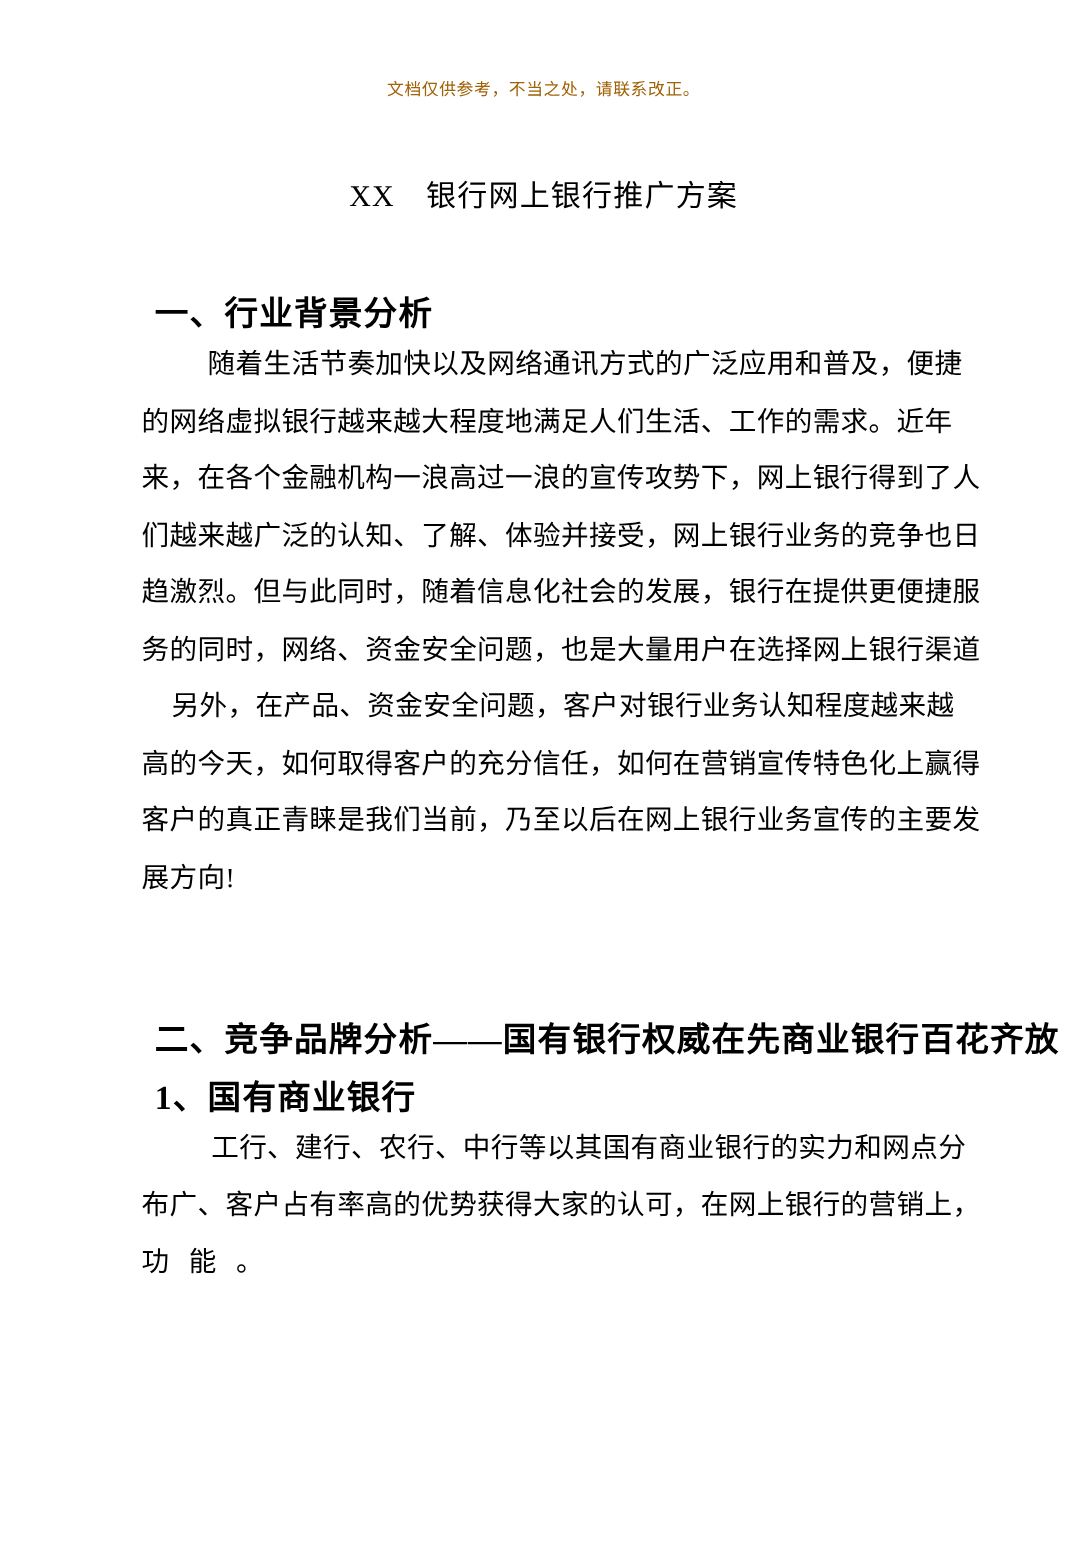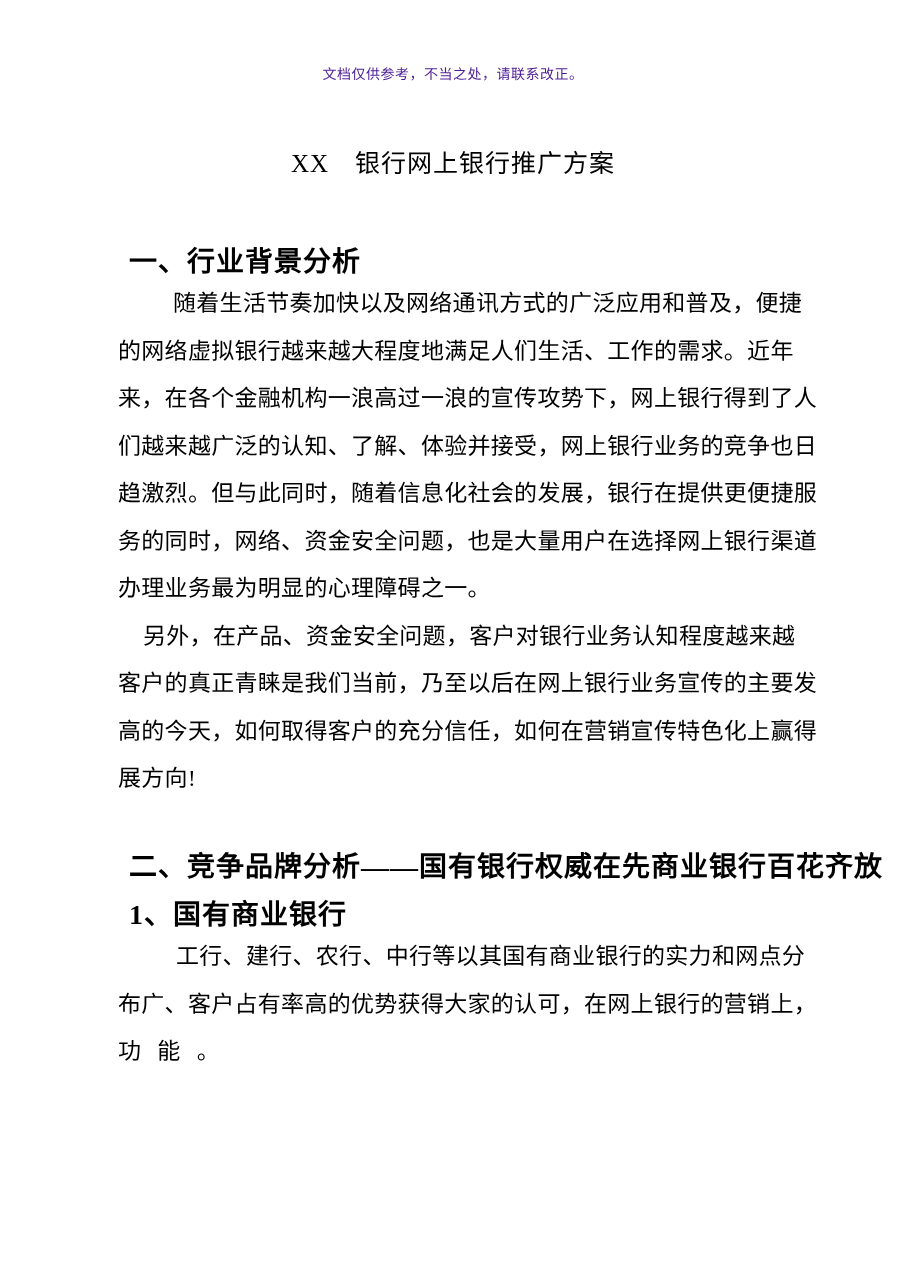--- a/index.html
+++ b/index.html
@@ -17,21 +17,21 @@
     color: #000000;
   }
   .disclaimer {
     position: absolute;
     top: 63px;
     left: 0;
     width: 100%;
     text-align: center;
     font-size: 14px;
     letter-spacing: 0.5px;
-    color: #4c1d95;
+    color: #a16207;
   }
   .doc-title {
     position: absolute;
     top: 143px;
     left: 0;
     width: 100%;
     text-align: center;
     font-size: 25px;
     font-weight: 400;
     letter-spacing: 1px;
@@ -79,24 +79,23 @@
 
   <div class="heading h-sec1">一、行业背景分析</div>
 
   <div class="body-block blk-1">
     <div class="line indent-2">随着生活节奏加快以及网络通讯方式的广泛应用和普及，便捷</div>
     <div class="line">的网络虚拟银行越来越大程度地满足人们生活、工作的需求。近年</div>
     <div class="line">来，在各个金融机构一浪高过一浪的宣传攻势下，网上银行得到了人</div>
     <div class="line">们越来越广泛的认知、了解、体验并接受，网上银行业务的竞争也日</div>
     <div class="line">趋激烈。但与此同时，随着信息化社会的发展，银行在提供更便捷服</div>
     <div class="line">务的同时，网络、资金安全问题，也是大量用户在选择网上银行渠道</div>
-    <div class="line">办理业务最为明显的心理障碍之一。</div>
     <div class="line indent-1">另外，在产品、资金安全问题，客户对银行业务认知程度越来越</div>
+    <div class="line">高的今天，如何取得客户的充分信任，如何在营销宣传特色化上赢得</div>
     <div class="line">客户的真正青睐是我们当前，乃至以后在网上银行业务宣传的主要发</div>
-    <div class="line">高的今天，如何取得客户的充分信任，如何在营销宣传特色化上赢得</div>
     <div class="line">展方向!</div>
   </div>
 
   <div class="heading h-sec2">二、竞争品牌分析——国有银行权威在先商业银行百花齐放</div>
 
   <div class="heading h-sub1">1、国有商业银行</div>
 
   <div class="body-block blk-2">
     <div class="line indent-2b">工行、建行、农行、中行等以其国有商业银行的实力和网点分</div>
     <div class="line">布广、客户占有率高的优势获得大家的认可，在网上银行的营销上，</div>

